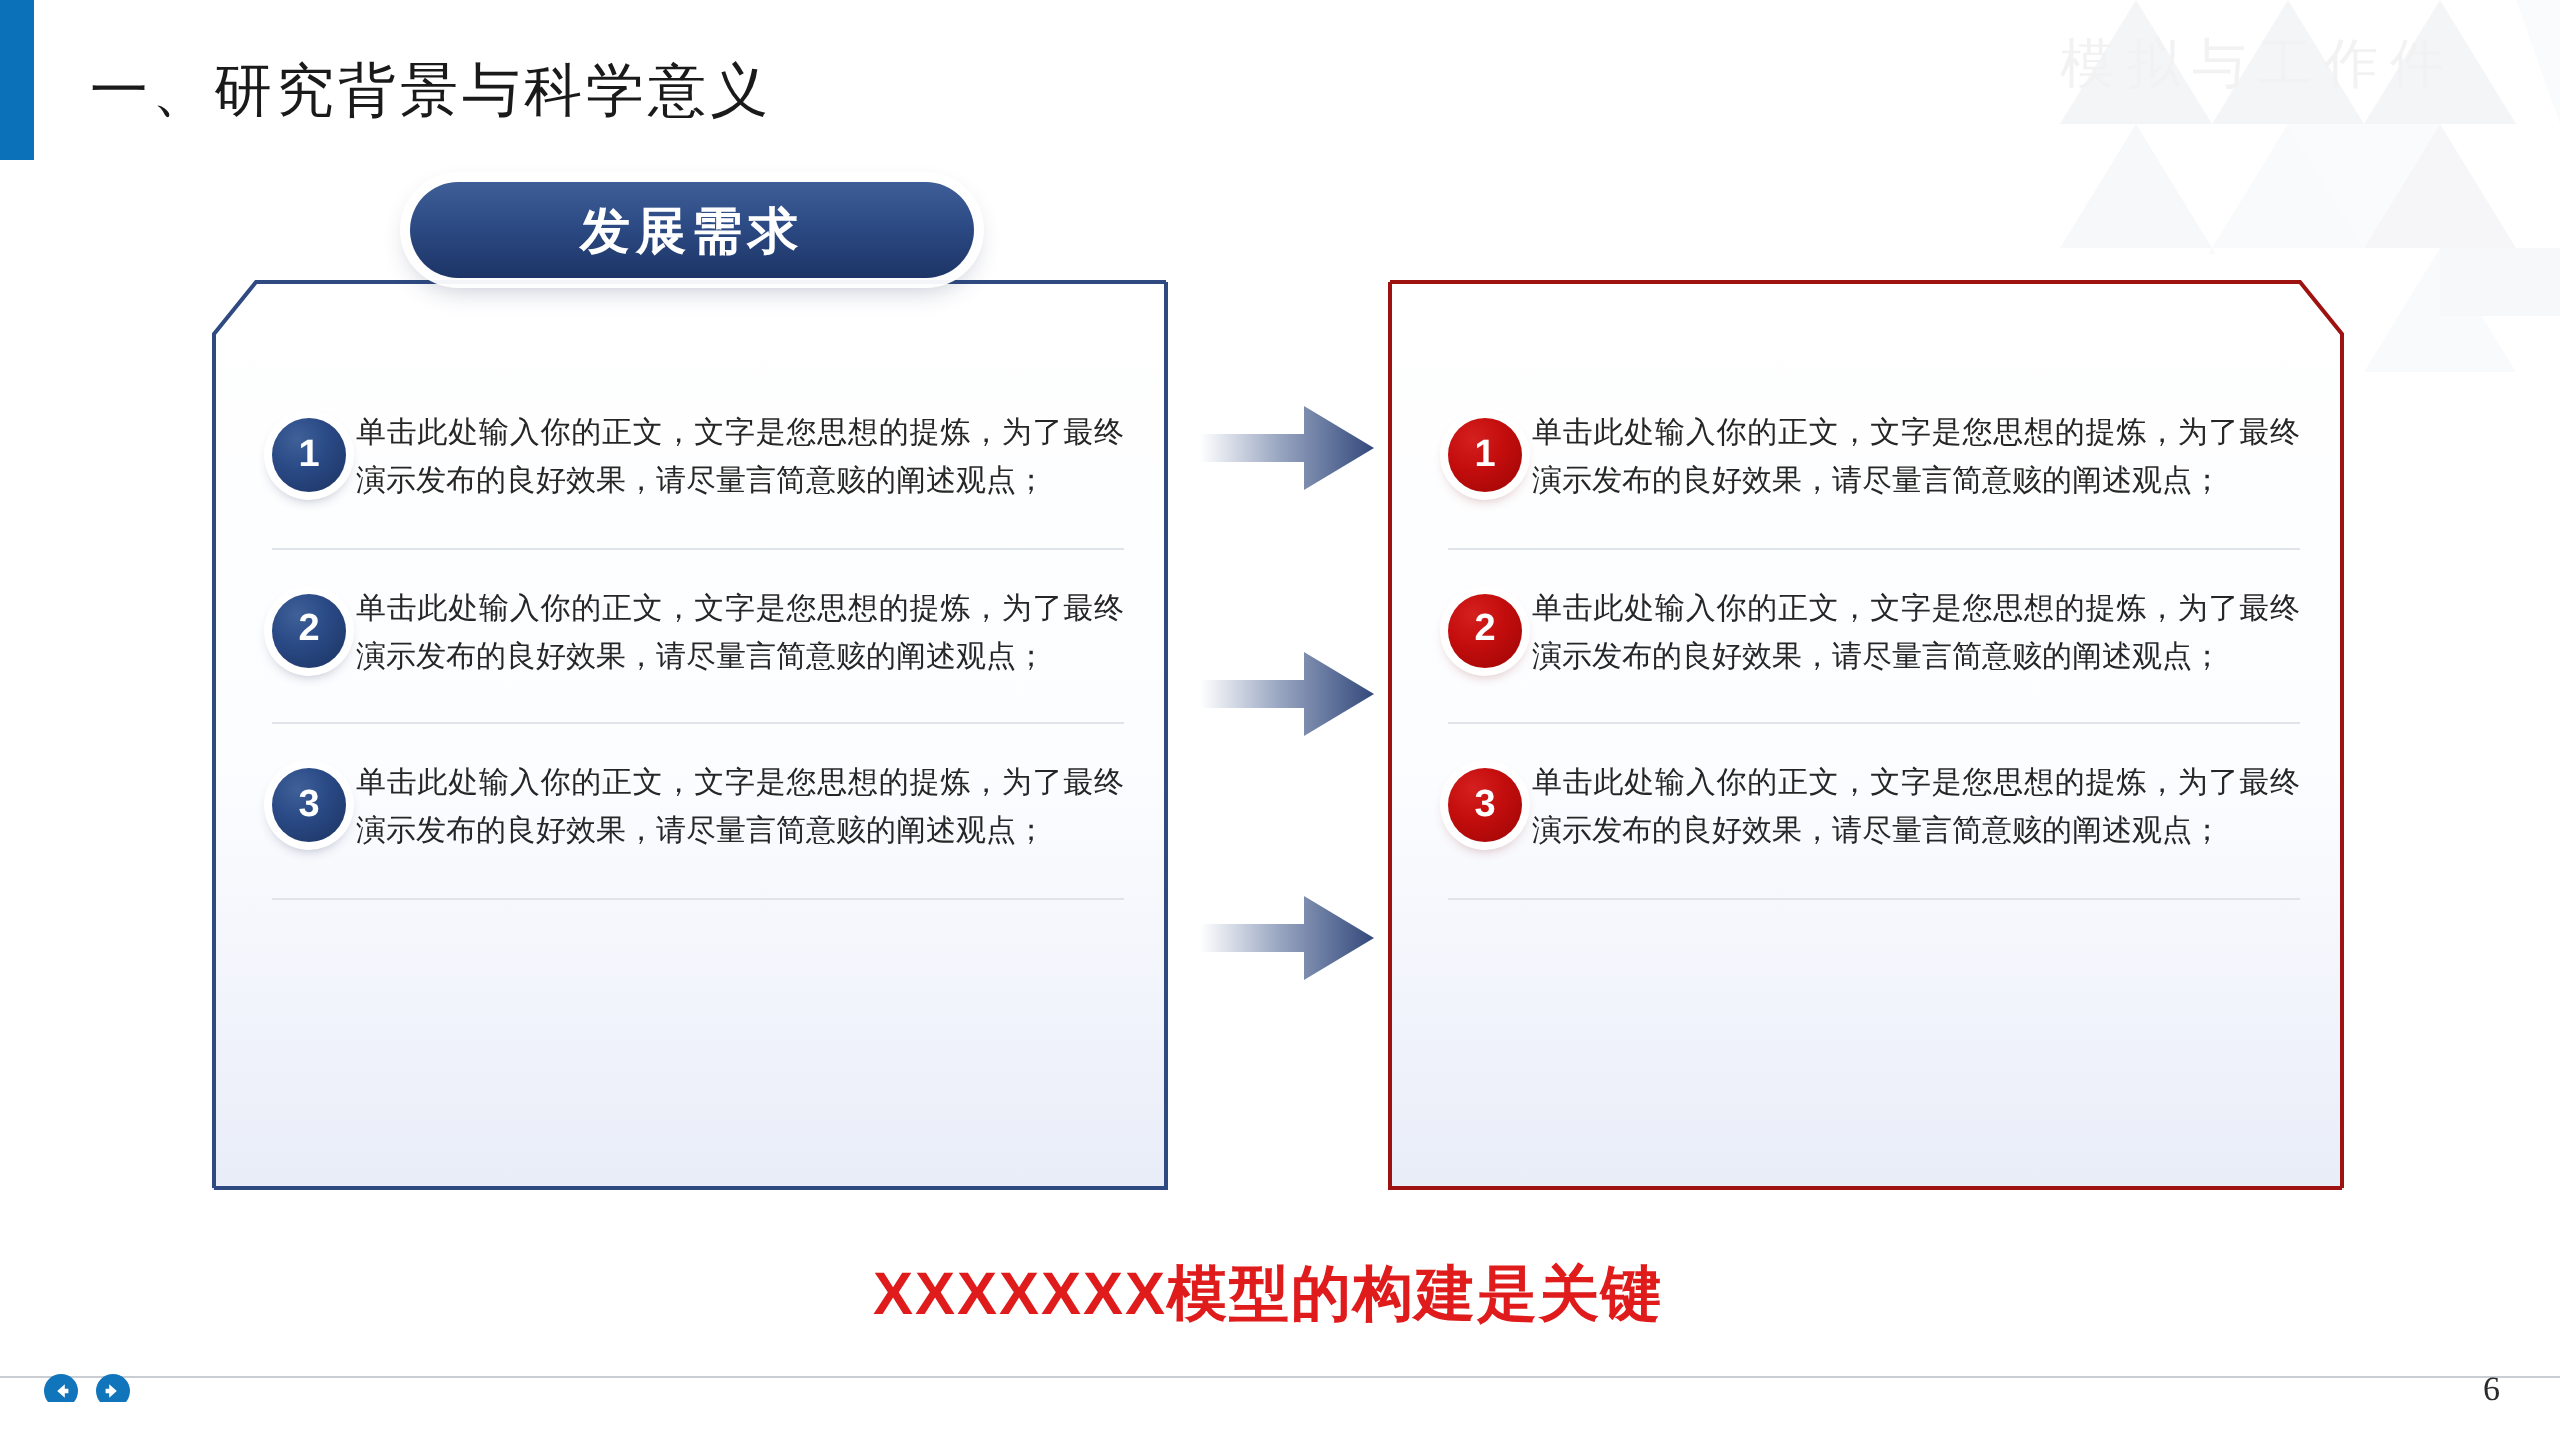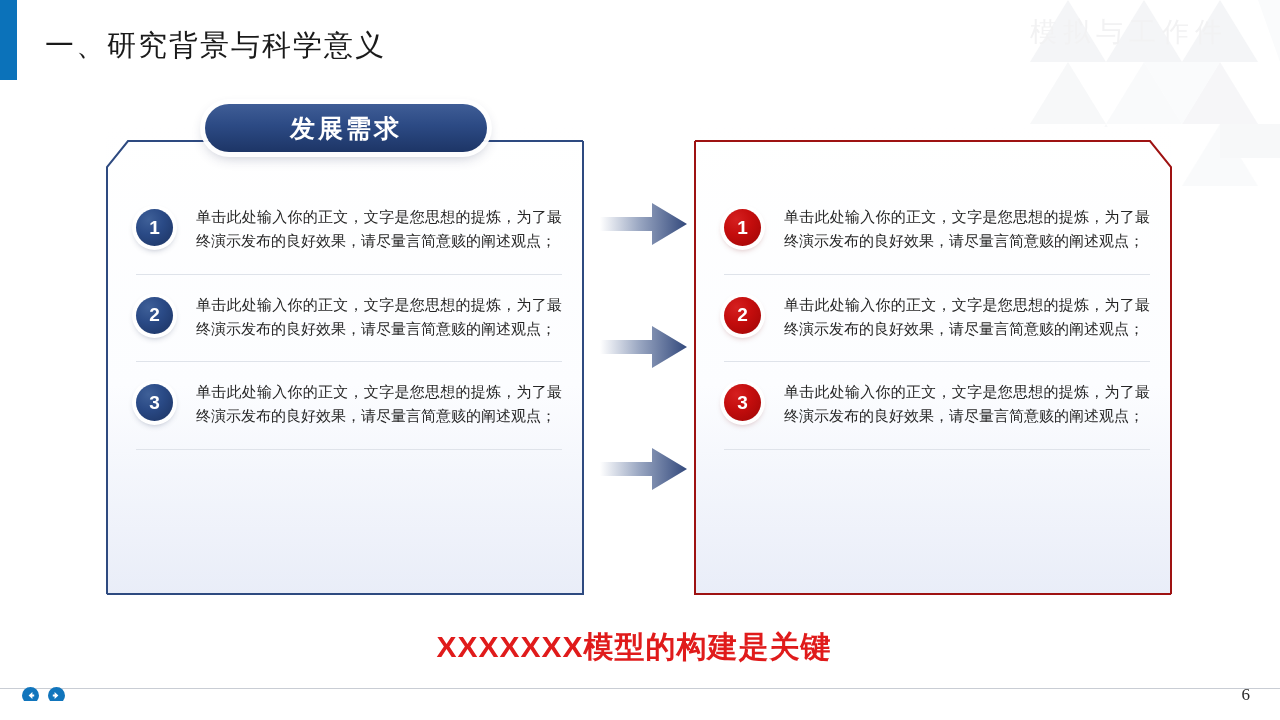--- a/index.html
+++ b/index.html
@@ -36,21 +36,21 @@
     background:linear-gradient(180deg,#ffffff 0%,#fcfdff 55%,#e9edf8 100%);
     box-sizing:border-box;
   }
   .panel-left{left:106px;width:478px;}
   .panel-right{left:694px;width:478px;}
   .panel-border{position:absolute;inset:0;pointer-events:none;}
   .panel-border svg{display:block;width:100%;height:100%;}
 
   
   .pill{
-    position:absolute;top:104px;width:282px;height:48px;border-radius:26px;
+    position:absolute;top:91px;width:282px;height:48px;border-radius:26px;
     display:flex;align-items:center;justify-content:center;
     color:#ffffff;font-size:25px;font-weight:bold;letter-spacing:3px;
     box-shadow:0 0 0 5px rgba(255,255,255,.95), 0 5px 13px rgba(40,50,90,.30);
     font-family:"Liberation Sans","DejaVu Sans",sans-serif;
   }
   .pill-blue{left:205px;background:linear-gradient(180deg,#3f5d96 0%,#2c4a84 45%,#1d3566 100%);}
   .pill-red{left:790px;background:linear-gradient(180deg,#cf1717 0%,#c00d0d 45%,#a80707 100%);}
 
   
   .list{position:absolute;top:60px;left:30px;right:22px;}
@@ -64,21 +64,21 @@
   }
   .badge-blue{
     background:radial-gradient(circle at 34% 28%,#3f6098 0%,#2a4a86 42%,#1b3260 100%);
     box-shadow:0 0 0 4px #ffffff,0 3px 7px rgba(25,40,80,.45);
   }
   .badge-red{
     background:radial-gradient(circle at 34% 28%,#d52020 0%,#c40d0d 42%,#9d0505 100%);
     box-shadow:0 0 0 4px #ffffff,0 3px 7px rgba(120,10,10,.40);
   }
   .row-text{
-    margin-left:23px;font-size:15px;line-height:1.62;color:#262626;
+    margin-left:5px;font-size:15px;line-height:1.62;color:#262626;
     font-family:"Liberation Sans","DejaVu Sans",sans-serif;
     text-align:justify;
   }
 
   
   .arrow{position:absolute;left:600px;width:88px;height:46px;}
   .arrow svg{display:block;}
   .arrow-1{top:201px;}
   .arrow-2{top:324px;}
   .arrow-3{top:446px;}

